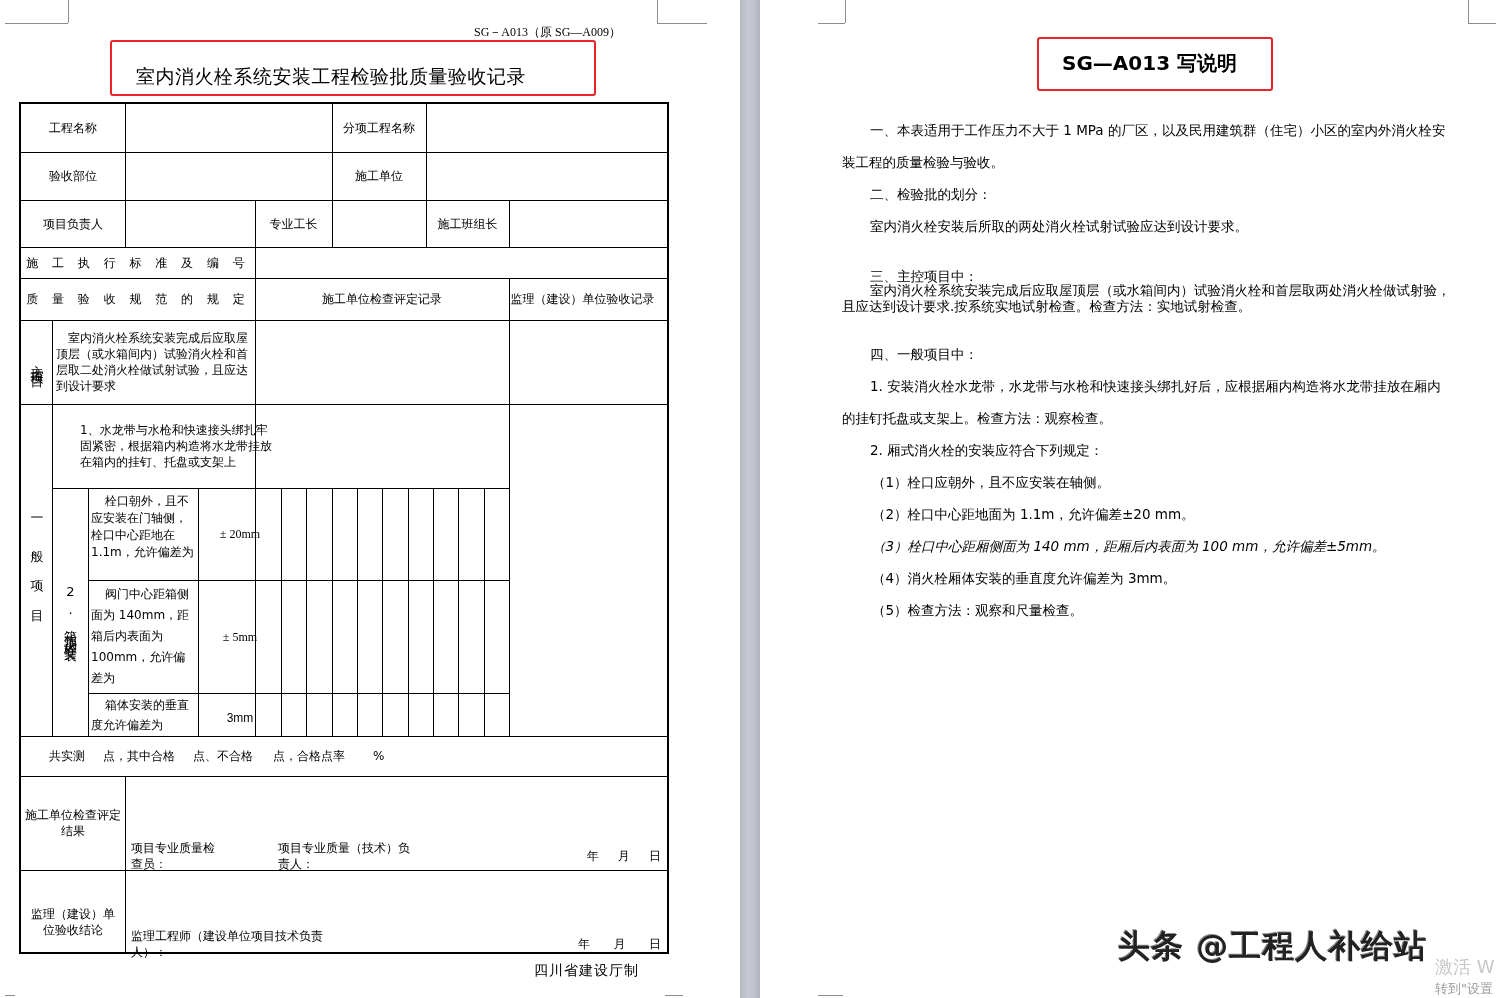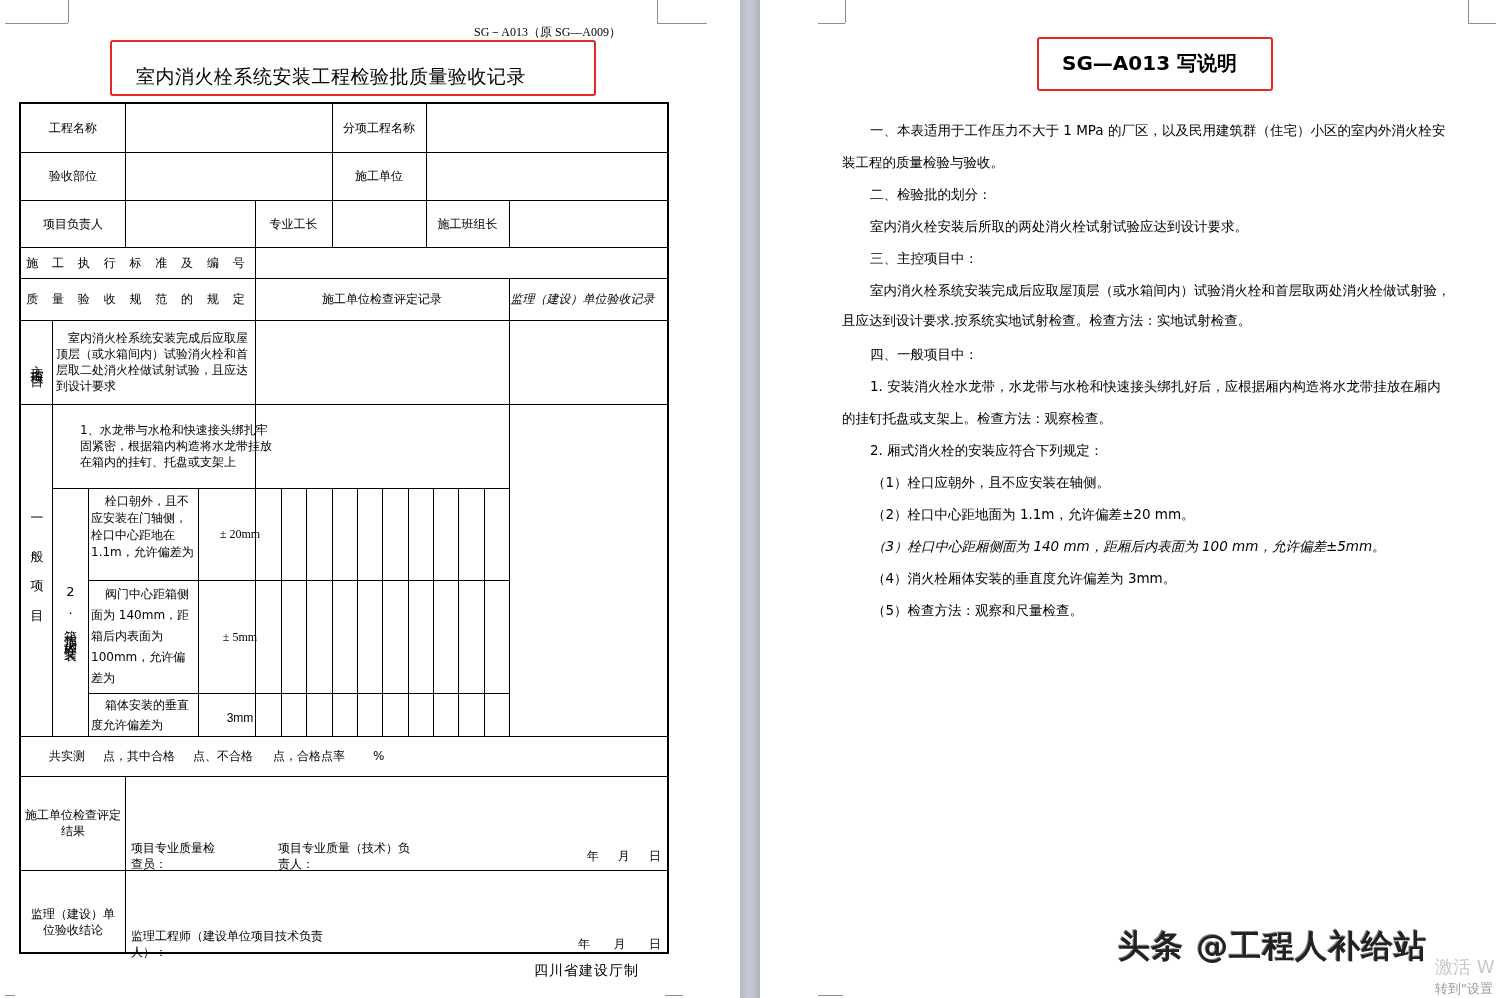--- a/index.html
+++ b/index.html
@@ -148,21 +148,21 @@
   <div class="cell" style="left:234px;top:96px;width:77px;height:47px;">专业工长</div>
   <div class="cell" style="left:312px;top:96px;width:93px;height:47px;"></div>
   <div class="cell" style="left:405px;top:96px;width:83px;height:47px;">施工班组长</div>
   <div class="cell" style="left:489px;top:96px;width:157px;height:47px;"></div>
 
   <div class="cell spaced" style="left:0;top:143px;width:234px;height:31px;">施 工 执 行 标 准 及 编 号</div>
   <div class="cell" style="left:235px;top:143px;width:411px;height:31px;"></div>
 
   <div class="cell spaced" style="left:0;top:174px;width:234px;height:42px;">质 量 验 收 规 范 的 规 定</div>
   <div class="cell" style="left:234px;top:174px;width:254px;height:42px;">施工单位检查评定记录</div>
-  <div class="cell" style="left:488px;top:174px;width:147px;height:42px;font-style:italic;">监理（建设）单位验收记录</div>
+  <div class="cell" style="left:488px;top:174px;width:147px;height:42px;">监理（建设）单位验收记录</div>
 
   <div class="cell" style="left:0;top:216px;width:31px;height:84px;">
       <span class="vert">主控项目</span>
     </div>
   <div class="cell para" style="left:35px;top:216px;width:196px;height:84px;padding-left:0;">
       <span style="text-indent:12px;display:block;">室内消火栓系统安装完成后应取屋顶层（或水箱间内）试验消火栓和首层取二处消火栓做试射试验，且应达到设计要求</span>
     </div>
   <div class="cell" style="left:235px;top:216px;width:253px;height:84px;"></div>
   <div class="cell" style="left:489px;top:216px;width:157px;height:84px;"></div>
 
@@ -237,23 +237,23 @@
 
 <div class="footer-maker">四川省建设厅制</div>
 
 <div class="r-title-box"></div>
 <div class="r-title-text">SG—A013 写说明</div>
 
 <div class="r-line" style="left:870px;top:122px;">一、本表适用于工作压力不大于 1 MPa 的厂区，以及民用建筑群（住宅）小区的室内外消火栓安</div>
 <div class="r-line" style="left:842px;top:154px;">装工程的质量检验与验收。</div>
 <div class="r-line" style="left:870px;top:186px;">二、检验批的划分：</div>
 <div class="r-line" style="left:870px;top:218px;">室内消火栓安装后所取的两处消火栓试射试验应达到设计要求。</div>
-<div class="r-line" style="left:870px;top:250px;">三、主控项目中：</div>
+<div class="r-line" style="left:870px;top:268px;">三、主控项目中：</div>
 <div class="r-line" style="left:870px;top:282px;">室内消火栓系统安装完成后应取屋顶层（或水箱间内）试验消火栓和首层取两处消火栓做试射验，</div>
-<div class="r-line" style="left:842px;top:312px;text-align:right;">且应达到设计要求.按系统实地试射检查。检查方法：实地试射检查。</div>
+<div class="r-line" style="left:842px;top:298px;text-align:right;">且应达到设计要求.按系统实地试射检查。检查方法：实地试射检查。</div>
 <div class="r-line" style="left:870px;top:346px;">四、一般项目中：</div>
 <div class="r-line" style="left:870px;top:378px;">1. 安装消火栓水龙带，水龙带与水枪和快速接头绑扎好后，应根据厢内构造将水龙带挂放在厢内</div>
 <div class="r-line" style="left:842px;top:410px;font-family:Liberation Serif, serif;">的挂钉托盘或支架上。检查方法：观察检查。</div>
 <div class="r-line" style="left:870px;top:442px;">2. 厢式消火栓的安装应符合下列规定：</div>
 <div class="r-line" style="left:872px;top:474px;">（1）栓口应朝外，且不应安装在轴侧。</div>
 <div class="r-line" style="left:872px;top:506px;">（2）栓口中心距地面为 1.1m，允许偏差±20 mm。</div>
 <div class="r-line" style="left:872px;top:538px;font-style:italic;">（3）栓口中心距厢侧面为 140 mm，距厢后内表面为 100 mm，允许偏差±5mm。</div>
 <div class="r-line" style="left:872px;top:570px;">（4）消火栓厢体安装的垂直度允许偏差为 3mm。</div>
 <div class="r-line" style="left:872px;top:602px;">（5）检查方法：观察和尺量检查。</div>
 

